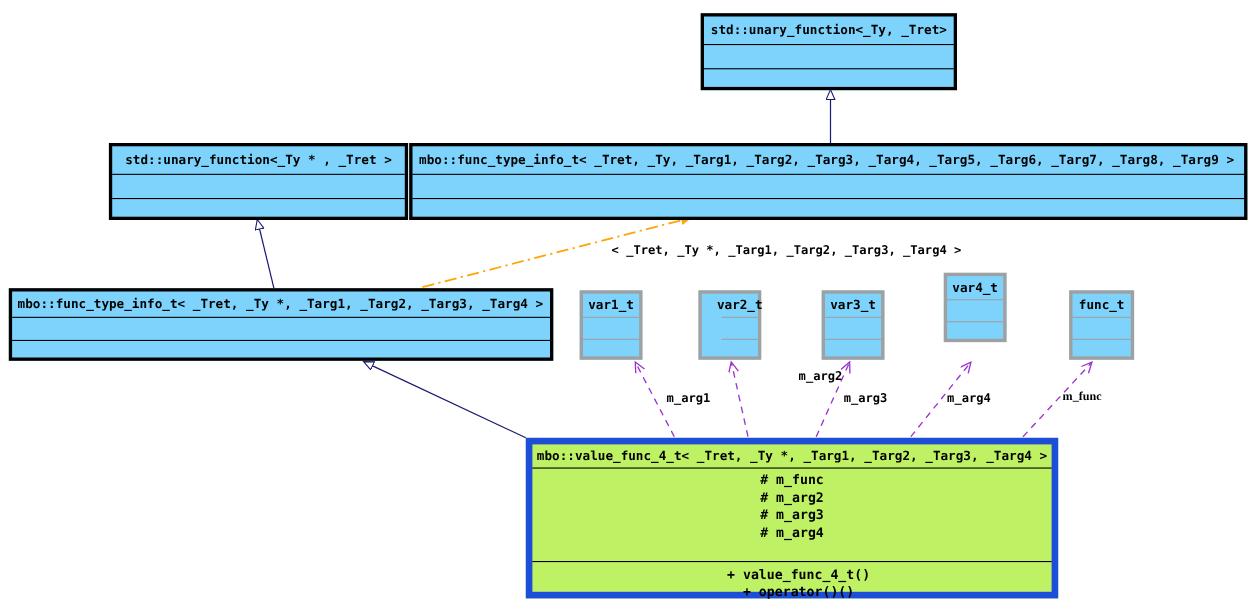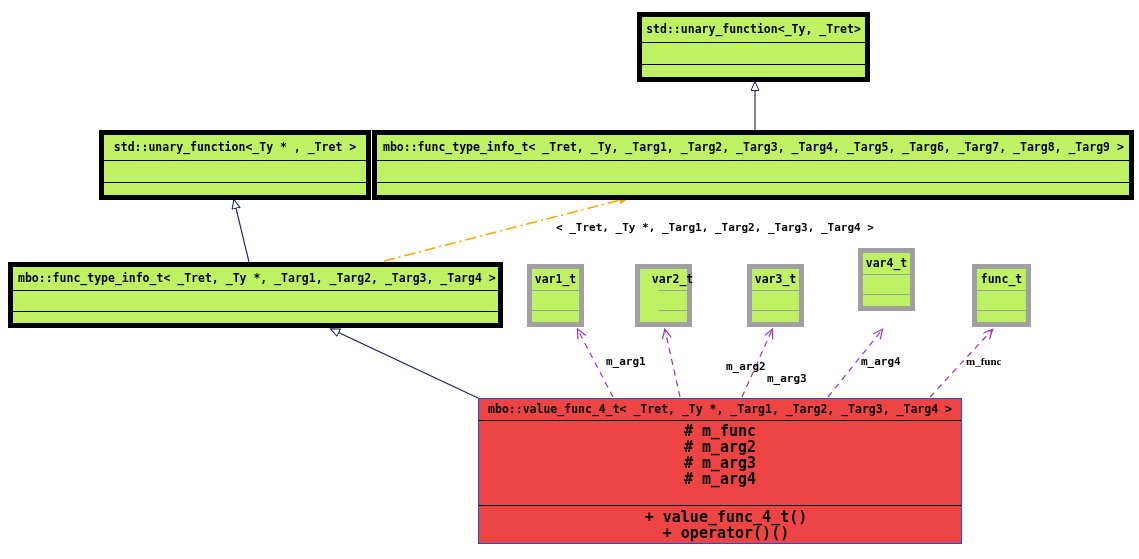--- a/index.html
+++ b/index.html
@@ -19,32 +19,32 @@
     position: absolute;
     left: 0;
     top: 0;
     width: 1139px;
     height: 559px;
     pointer-events: none;
   }
   .umlbox {
     position: absolute;
     box-sizing: border-box;
-    border: 5px solid #c2410c;
-    background: #bef264;
+    border: 3px solid #c2410c;
+    background: #7dd3fc;
   }
   .umlbox.plain {
     border-color: #000000;
   }
   .umlbox.grayborder {
     border-color: #a0a0a0;
   }
   .umlbox.filled {
-    background: #ef4444;
-    border: 1px solid #1d4ed8;
+    background: #bef264;
+    border: 6px solid #1d4ed8;
   }
   .umlbox .title {
     text-align: center;
     font-weight: bold;
     font-size: 11.5px;
     line-height: 1;
     color: #000000;
     white-space: nowrap;
     display: flex;
     align-items: center;
@@ -56,21 +56,21 @@
     height: 0;
     font-size: 0;
   }
   .umlbox.grayborder .sep {
     border-top: 1px solid #a0a0a0;
   }
   .umlbox .section {
     box-sizing: border-box;
   }
   .umlbox .member {
-    font-size: 15px;
+    font-size: 12px;
     font-weight: bold;
     line-height: 16px;
     color: #000000;
     text-align: center;
     white-space: nowrap;
   }
   .edge-label {
     position: absolute;
     font-family: "DejaVu Sans Mono", "Liberation Mono", monospace;
     font-size: 11px;
@@ -215,21 +215,21 @@
     <div class="section" style="height:38px; padding-top:3px;margin-left:12px;">
       <div class="member">+ value_func_4_t()</div>
       <div class="member">+ operator()()</div>
     </div>
   </div>
 
   <div class="edge-label" style="left:556px; top:221px;">&lt; _Tret, _Ty *, _Targ1, _Targ2, _Targ3, _Targ4 &gt;</div>
 
   <div class="edge-label" style="left:606px; top:355px;">m_arg1</div>
 
-  <div class="edge-label" style="left:692px; top:360px;padding-left:34px;">m_arg2</div>
-
-  <div class="edge-label" style="left:767px; top:372px;">m_arg3</div>
+  <div class="edge-label" style="left:692px; top:335px;padding-left:34px;">m_arg2</div>
+
+  <div class="edge-label" style="left:767px; top:355px;">m_arg3</div>
 
   <div class="edge-label" style="left:861px; top:355px;">m_arg4</div>
 
   <div class="edge-label" style="left:966px; top:355px;font-family:Liberation Serif, serif;">m_func</div>
 
 </div>
 
 </body></html>

